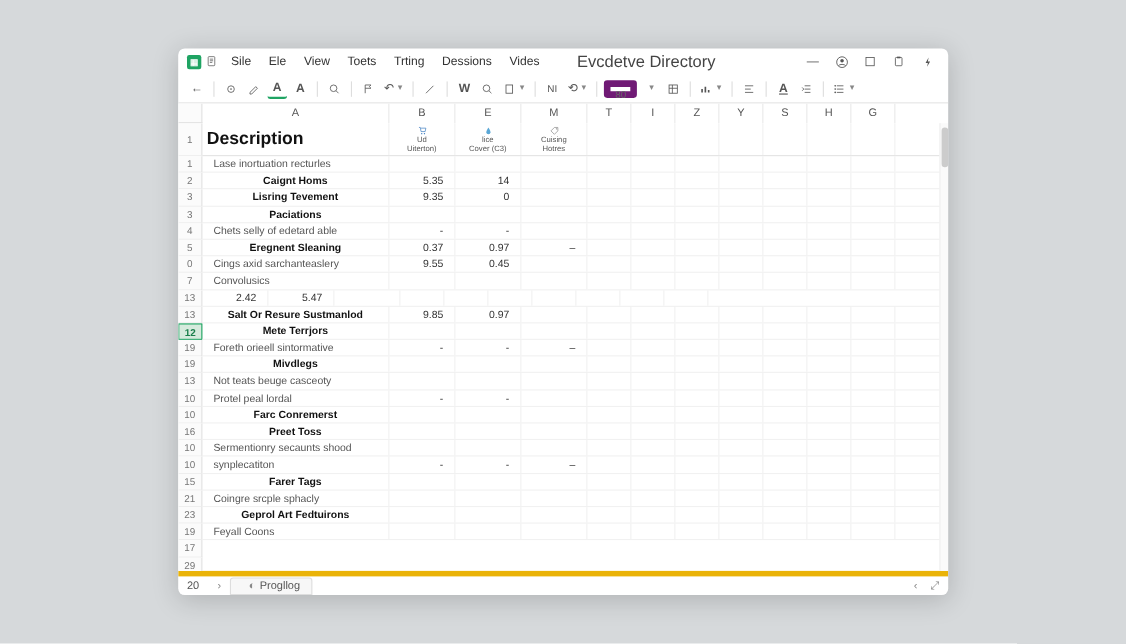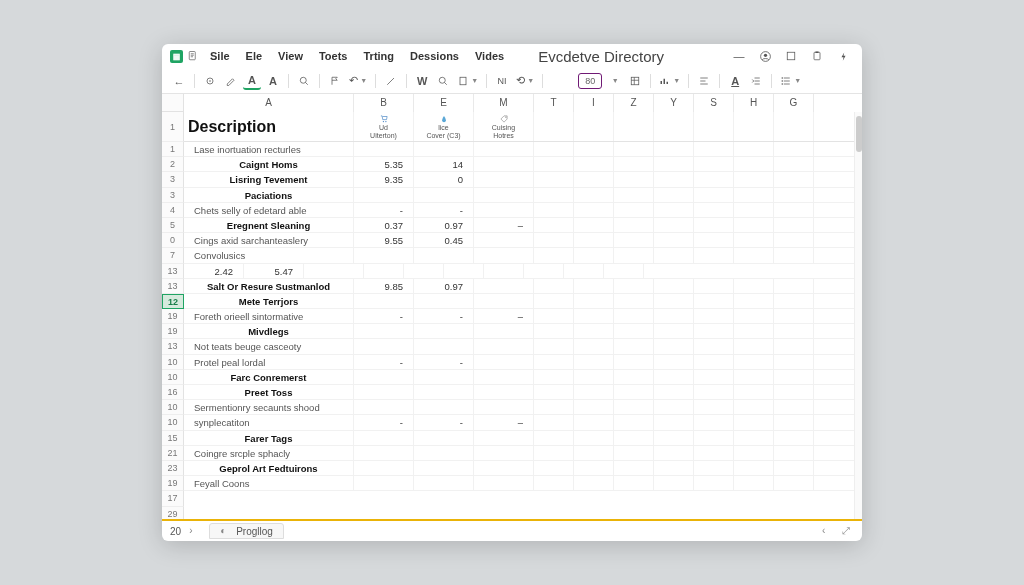--- a/index.html
+++ b/index.html
@@ -27,21 +27,21 @@
     font-size: 11px;
     color: #333;
     gap: 4px;
   }
   .menubar .app-icon {
     width: 13px; height: 13px; background: #1fa463; border-radius: 2px;
     display: flex; align-items: center; justify-content: center;
     color: #fff; font-size: 8px; font-weight: bold;
   }
   .menubar .doc-icon { width: 13px; height: 13px; color: #666; }
-  .menu-item { padding: 2px 6px; cursor: pointer; border-radius: 3px; font-weight: bold; }
+  .menu-item { padding: 2px 6px; cursor: pointer; border-radius: 3px; }
   .doc-title { margin-left: 24px; font-size: 15px; color: #444; }
   .menubar .spacer { flex: 1; }
   .win-icon { width: 14px; height: 14px; margin: 0 4px; cursor: pointer; color: #555; display:flex; align-items:center; justify-content:center; }
 
   
   .toolbar {
     display: flex;
     align-items: center;
     height: 26px;
     padding: 0 8px;
@@ -49,21 +49,21 @@
     border-bottom: 1px solid #e4e4e4;
     font-size: 11px;
   }
   .tbtn {
     min-width: 18px; height: 18px;
     display: flex; align-items: center; justify-content: center;
     color: #555; cursor: pointer; border-radius: 3px; padding: 0 2px;
   }
   .tsep { width: 1px; height: 14px; background: #ddd; margin: 0 3px; }
   .tbtn.accent { border-bottom: 2px solid #1fa463; padding-bottom: 0; }
-  .zoom-box { border: 1px solid #701a75; border-radius: 3px; padding: 0 4px; height: 16px; line-height: 14px; font-size: 9px; color:#666; min-width: 24px; text-align:center;margin-left:29px; }
+  .zoom-box { border: 6px solid #701a75; border-radius: 3px; padding: 0 4px; height: 16px; line-height: 14px; font-size: 9px; color:#666; min-width: 24px; text-align:center; }
   .chev-down { font-size: 7px; margin-left: 2px; color: #888; }
   .letter { font-weight: 600; font-size: 11px; }
   .corner { width: 22px; height: 18px; border-right: 1px solid #e2e2e2; border-bottom: 1px solid #e2e2e2; background:#fbfbfb; }
   .colhead { border-right: 1px solid #e9e9e9; text-align: center; font-size: 10px; color:#555; line-height:18px; }
   .colA { width: 170px; }
   .colS { width: 60px; }  
   .colR { width: 40px; }  
 
   .grid-body { flex:1; display:flex; overflow:hidden; }
   .rows { display:flex; flex-direction:column; }
@@ -85,21 +85,21 @@
   .hdr-lbl { font-size: 7px; color:#555; line-height:8px; }
   .datarow.hdr { height: 30px; border-bottom: 1px solid #e3e3e3; }
   .datarow.hdr .cell.desc { font-weight:700; font-size: 16px; line-height:30px; color:#111; }
 
   
   .vscroll { position:absolute; right:0; top:18px; bottom:0; width:8px; background:#fafafa; border-left:1px solid #eee; }
   .vscroll .thumb { position:absolute; top:4px; left:1px; width:6px; height:36px; background:#ccc; border-radius:3px; }
 
   
   .statusbar {
-    height: 22px; border-top: 2px solid #eab308; display:flex; align-items:center; padding: 0 8px; font-size: 10px; color:#555; gap:8px;
+    height: 22px; border-top: 5px solid #eab308; display:flex; align-items:center; padding: 0 8px; font-size: 10px; color:#555; gap:8px;text-align:right;
   }
   .tab { border:1px solid #ddd; padding: 1px 10px; border-radius: 3px 3px 0 0; background:#f7f7f7; display:flex; align-items:center; gap:4px; cursor:pointer; }
   .statusbar .spacer { flex:1; }
   .sm-icon { width:12px; height:12px; color:#888; cursor:pointer; }
 
   svg { display:block; }
 </style>
 </head>
 <body>
 

